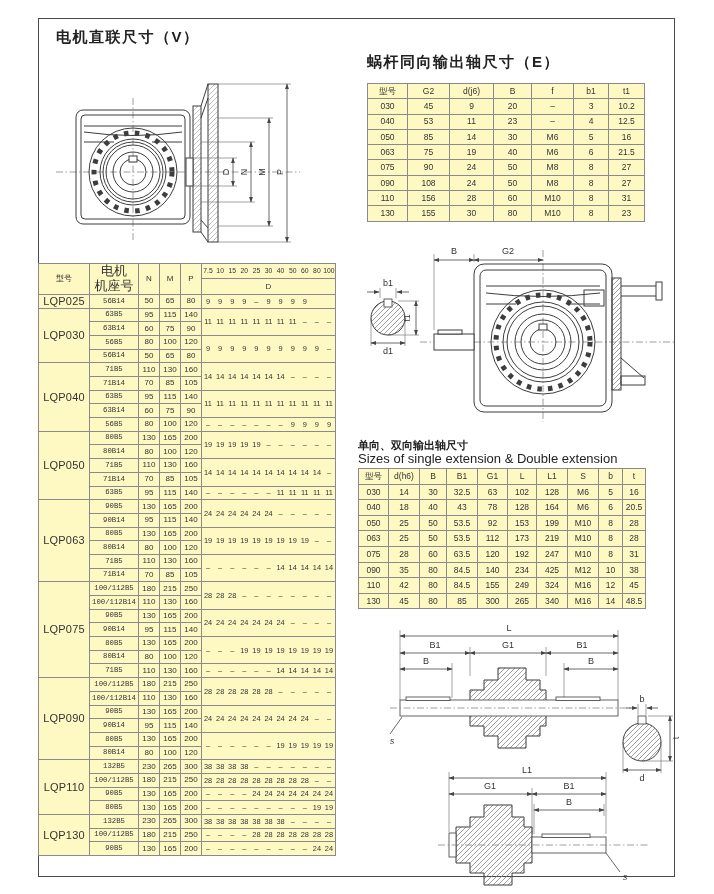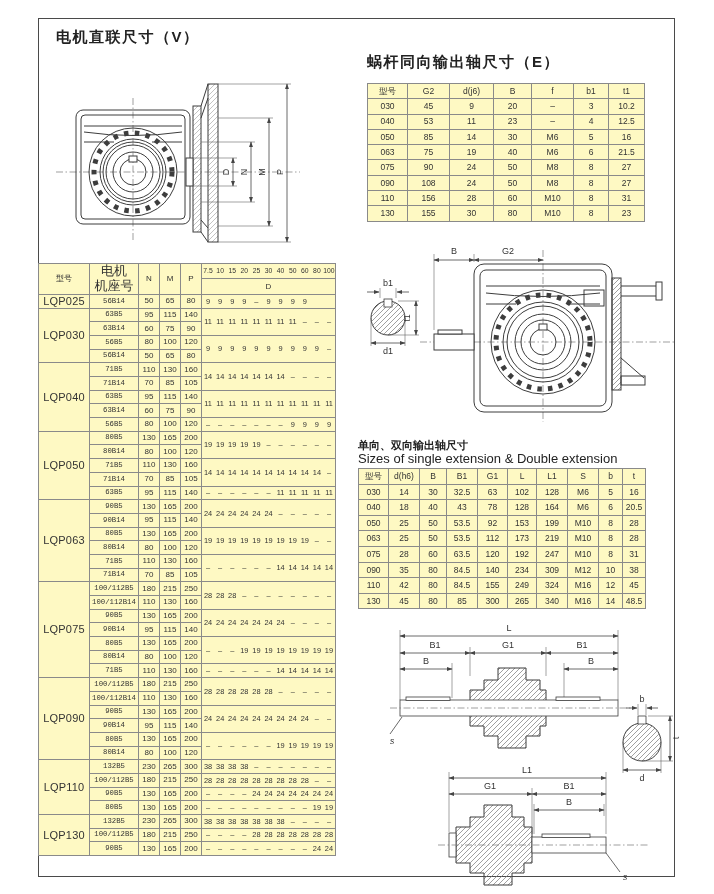--- a/index.html
+++ b/index.html
@@ -1054,21 +1054,21 @@
           <td>8</td>
           <td>31</td>
         </tr>
         <tr>
           <td>090</td>
           <td>35</td>
           <td>80</td>
           <td>84.5</td>
           <td>140</td>
           <td>234</td>
-          <td>309</td>
+          <td>425</td>
           <td>M12</td>
           <td>10</td>
           <td>38</td>
         </tr>
         <tr>
           <td>110</td>
           <td>42</td>
           <td>80</td>
           <td>84.5</td>
           <td>155</td>

